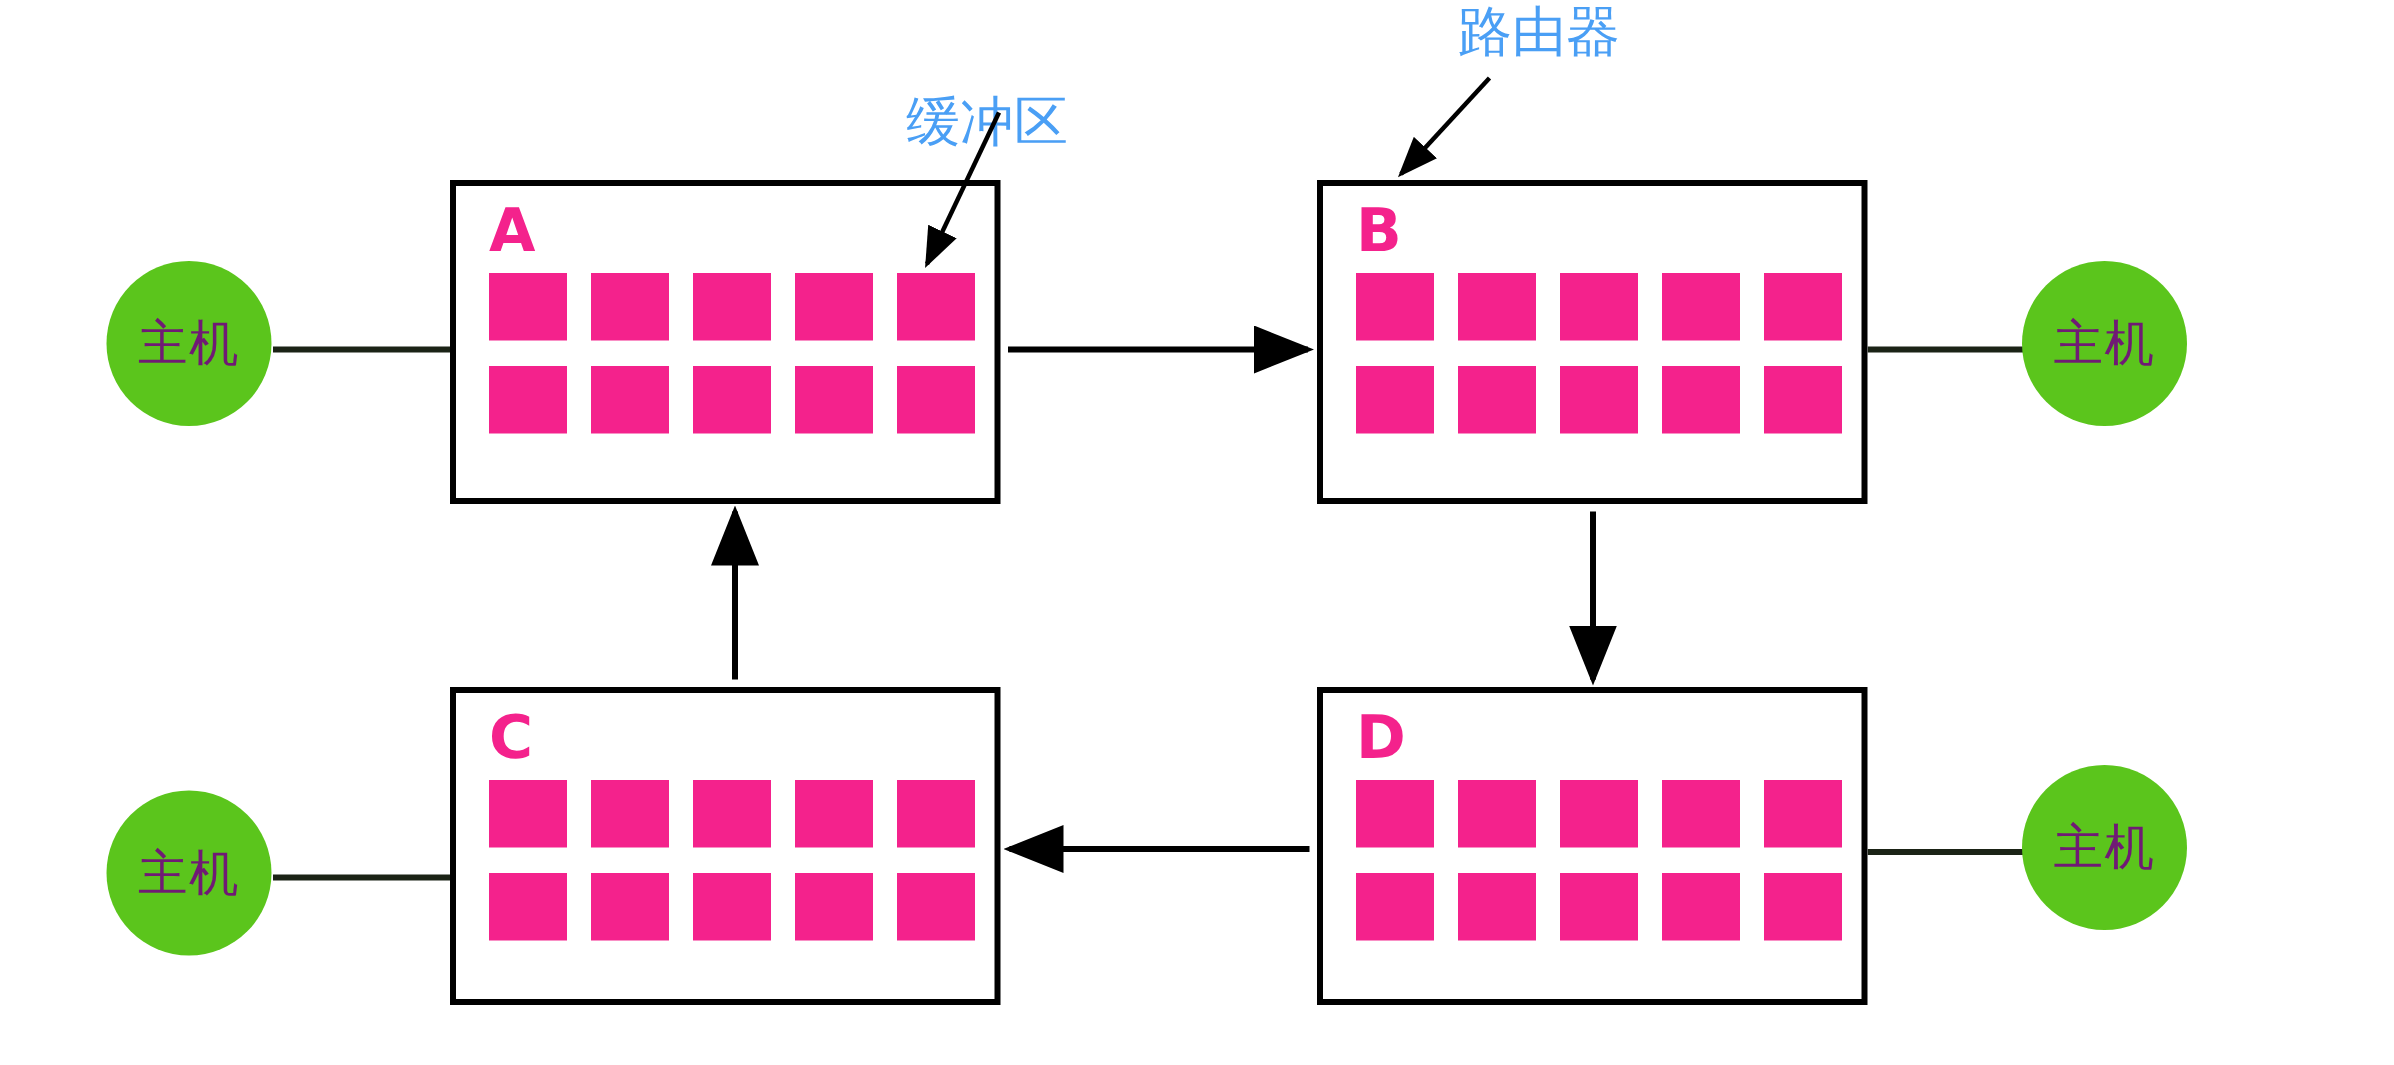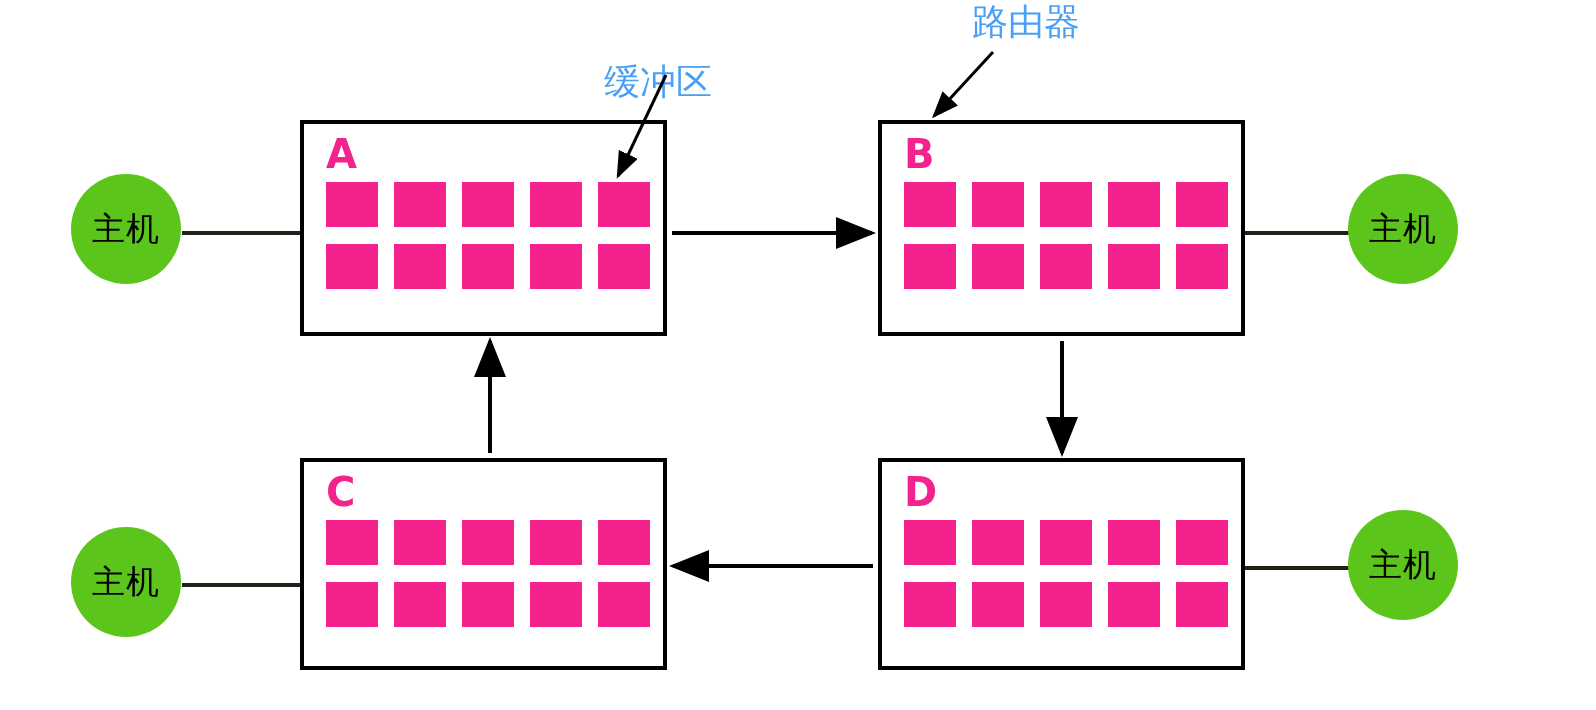--- a/index.html
+++ b/index.html
@@ -55,21 +55,21 @@
   
   .host {
     position: absolute;
     width: 110px;
     height: 110px;
     border-radius: 50%;
     background: #5BC51C;
     display: flex;
     align-items: center;
     justify-content: center;
-    color: #000000;
+    color: #701a75;
     font-size: 33px;
     font-weight: 400;
     letter-spacing: 1px;
     user-select: none;
   }
 
   
   .link-line {
     position: absolute;
     background: #1b2316;

